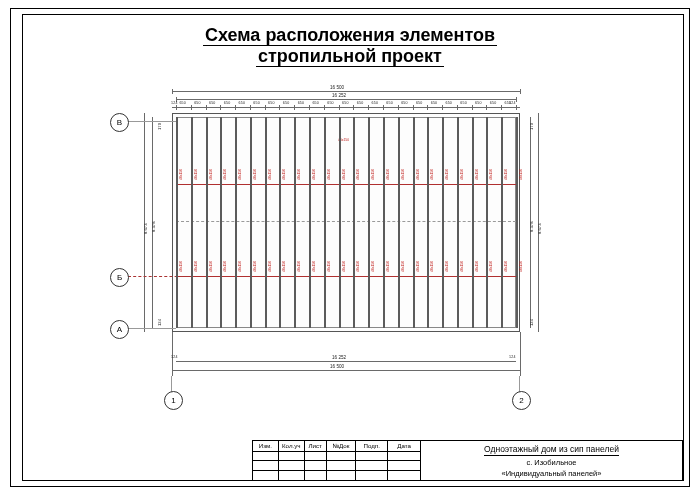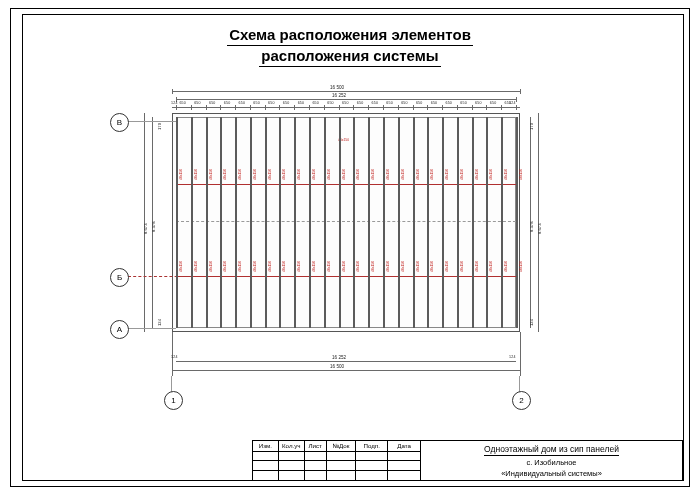--- a/index.html
+++ b/index.html
@@ -39,21 +39,21 @@
     border: 1px solid #000;
     box-sizing: border-box;
   }
   
   .title {
     position: absolute;
     left: 0;
     top: 26px;
     width: 700px;
     text-align: center;
-    font-size: 15px;
+    font-size: 18px;
     line-height: 18px;
     font-weight: 700;
   }
   .title .l1, .title .l2 {
     display: inline-block;
     border-bottom: 1px solid #000;
     padding: 0 2px 1px 2px;
   }
   .title .l2 { margin-top: 1px; }
 
@@ -270,21 +270,21 @@
 </head>
 <body>
 
 <div id="sheet">
 
   <div class="frame-outer"></div>
   <div class="frame-inner"></div>
 
   <div class="title">
     <div class="l1">Схема расположения элементов</div><br>
-    <div class="l2">расположения системы</div>
+    <div class="l2">стропильной проект</div>
   </div>
 
   <div id="plan">
 
     <div class="dim-line" style="left:62px; top:5px; width:348px;"></div>
     <div class="tick" style="left:62px; top:3px;"></div>
     <div class="tick" style="left:410px; top:3px;"></div>
     <div class="dim-text-big" style="left:220px; top:-1px;">16 500</div>
 
     <div class="dim-line" style="left:66px; top:13px; width:340px;"></div>
@@ -497,17 +497,17 @@
           <div class="c3"></div>
           <div class="c4"></div>
           <div class="c5"></div>
           <div class="c6"></div>
         </div>
       </div>
     </div>
     <div class="tb-mid">
       <div class="m1">Одноэтажный дом из сип панелей</div>
       <div class="m2">с. Изобильное</div>
-      <div class="m3">«Индивидуальный системы»</div>
+      <div class="m3">«Индивидуальный панелей»</div>
     </div>
   </div>
 
 </div>
 
 </body></html>

